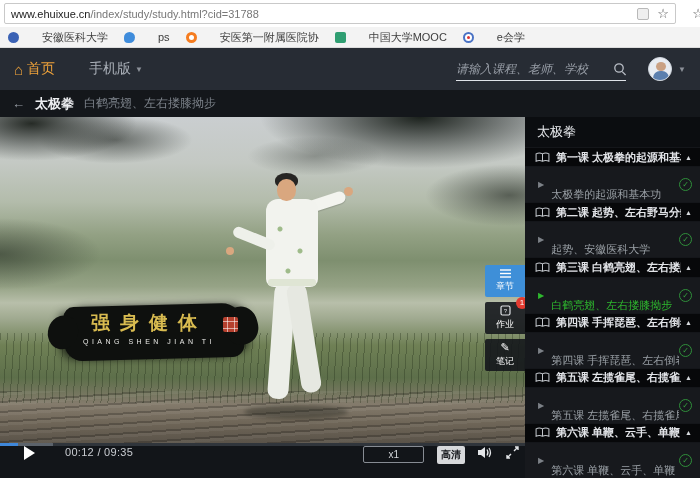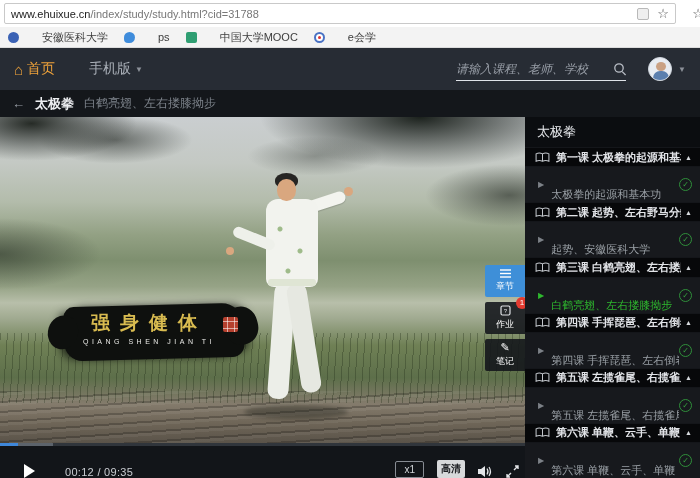--- a/index.html
+++ b/index.html
@@ -107,28 +107,28 @@
   
   .side-btns { position:absolute; right:0; top:148px; width:40px; display:flex; flex-direction:column; gap:5px; }
   .side-btn { height:32px; display:flex; flex-direction:column; align-items:center; justify-content:center; gap:2px;
     color:#fff; font-size:9px; cursor:pointer; background:rgba(18,21,26,.88); position:relative; border-radius:2px 0 0 2px; }
   .side-btn.active { background:#3e8fd8; }
   .side-btn svg { display:block; }
   .badge { position:absolute; right:-3px; top:-5px; min-width:12px; height:12px; border-radius:6px; background:#e23b30; color:#fff;
     font-size:8px; line-height:12px; text-align:center; padding:0 2px; }
 
   
-  .controls { height:35px; background:#121519; position:relative; display:flex; align-items:flex-end; padding:3px 6px 0 0; }
+  .controls { height:35px; background:#121519; position:relative; display:flex; align-items:flex-start; padding:3px 6px 0 0; }
   .progress-track { position:absolute; top:0; left:0; right:0; height:3px; background:#30353b; }
   .progress-buffer { position:absolute; top:0; left:0; height:3px; width:10%; background:#5c636b; }
   .progress-fill { position:absolute; top:0; left:0; height:3px; width:3.5%; background:#3f87d9; }
   .play-btn { margin-left:24px; width:0; height:0; border-left:11px solid #fff; border-top:7px solid transparent; border-bottom:7px solid transparent; cursor:pointer; }
   .time { margin-left:30px; color:#c9ccd1; font-size:11px; letter-spacing:.3px; }
   .ctl-spacer { flex:1; }
-  .speed-box { border:1px solid #878c93; color:#d2d5d9; font-size:10px; padding:2px 8px; border-radius:2px; cursor:pointer; }
+  .speed-box { border:1px solid #878c93; color:#d2d5d9; font-size:10px; padding:2px 24px; border-radius:2px; cursor:pointer; }
   .quality-box { margin-left:13px; background:#d7d9db; color:#1c1e22; font-size:10px; padding:2px 4px; border-radius:2px; cursor:pointer; font-weight:bold; }
   .vol, .fs { margin-left:13px; cursor:pointer; display:flex; align-items:center; }
 
   
   .sidebar { width:175px; background:#060709; display:flex; flex-direction:column; }
   .sb-title { flex:0 0 30px; line-height:30px; padding-left:12px; color:#e8eaed; font-size:13px; background:#0b0d10; }
   .sb-rows { flex:1; display:flex; flex-direction:column; }
   .row { flex:1; display:flex; align-items:center; padding:0 8px 0 10px; border-top:1px solid #14161a; cursor:pointer; }
   .row.chapter { background:#07080a; }
   .row.sub { background:#17191d; padding-left:13px; }
@@ -159,20 +159,24 @@
   </div>
 
   <div class="bookmarks-row">
     <div class="bm">
         <span class="bm-ic c1"></span>
         <span>安徽医科大学</span>
       </div>
     <div class="bm">
         <span class="bm-ic c2"></span>
         <span>ps</span>
+      </div>
+    <div class="bm">
+        <span class="bm-ic c3"></span>
+        <span>安医第一附属医院协</span>
       </div>
     <div class="bm">
         <span class="bm-ic c4"></span>
         <span>中国大学MOOC</span>
       </div>
     <div class="bm">
         <span class="bm-ic c5"></span>
         <span>e会学</span>
       </div>
   </div>

